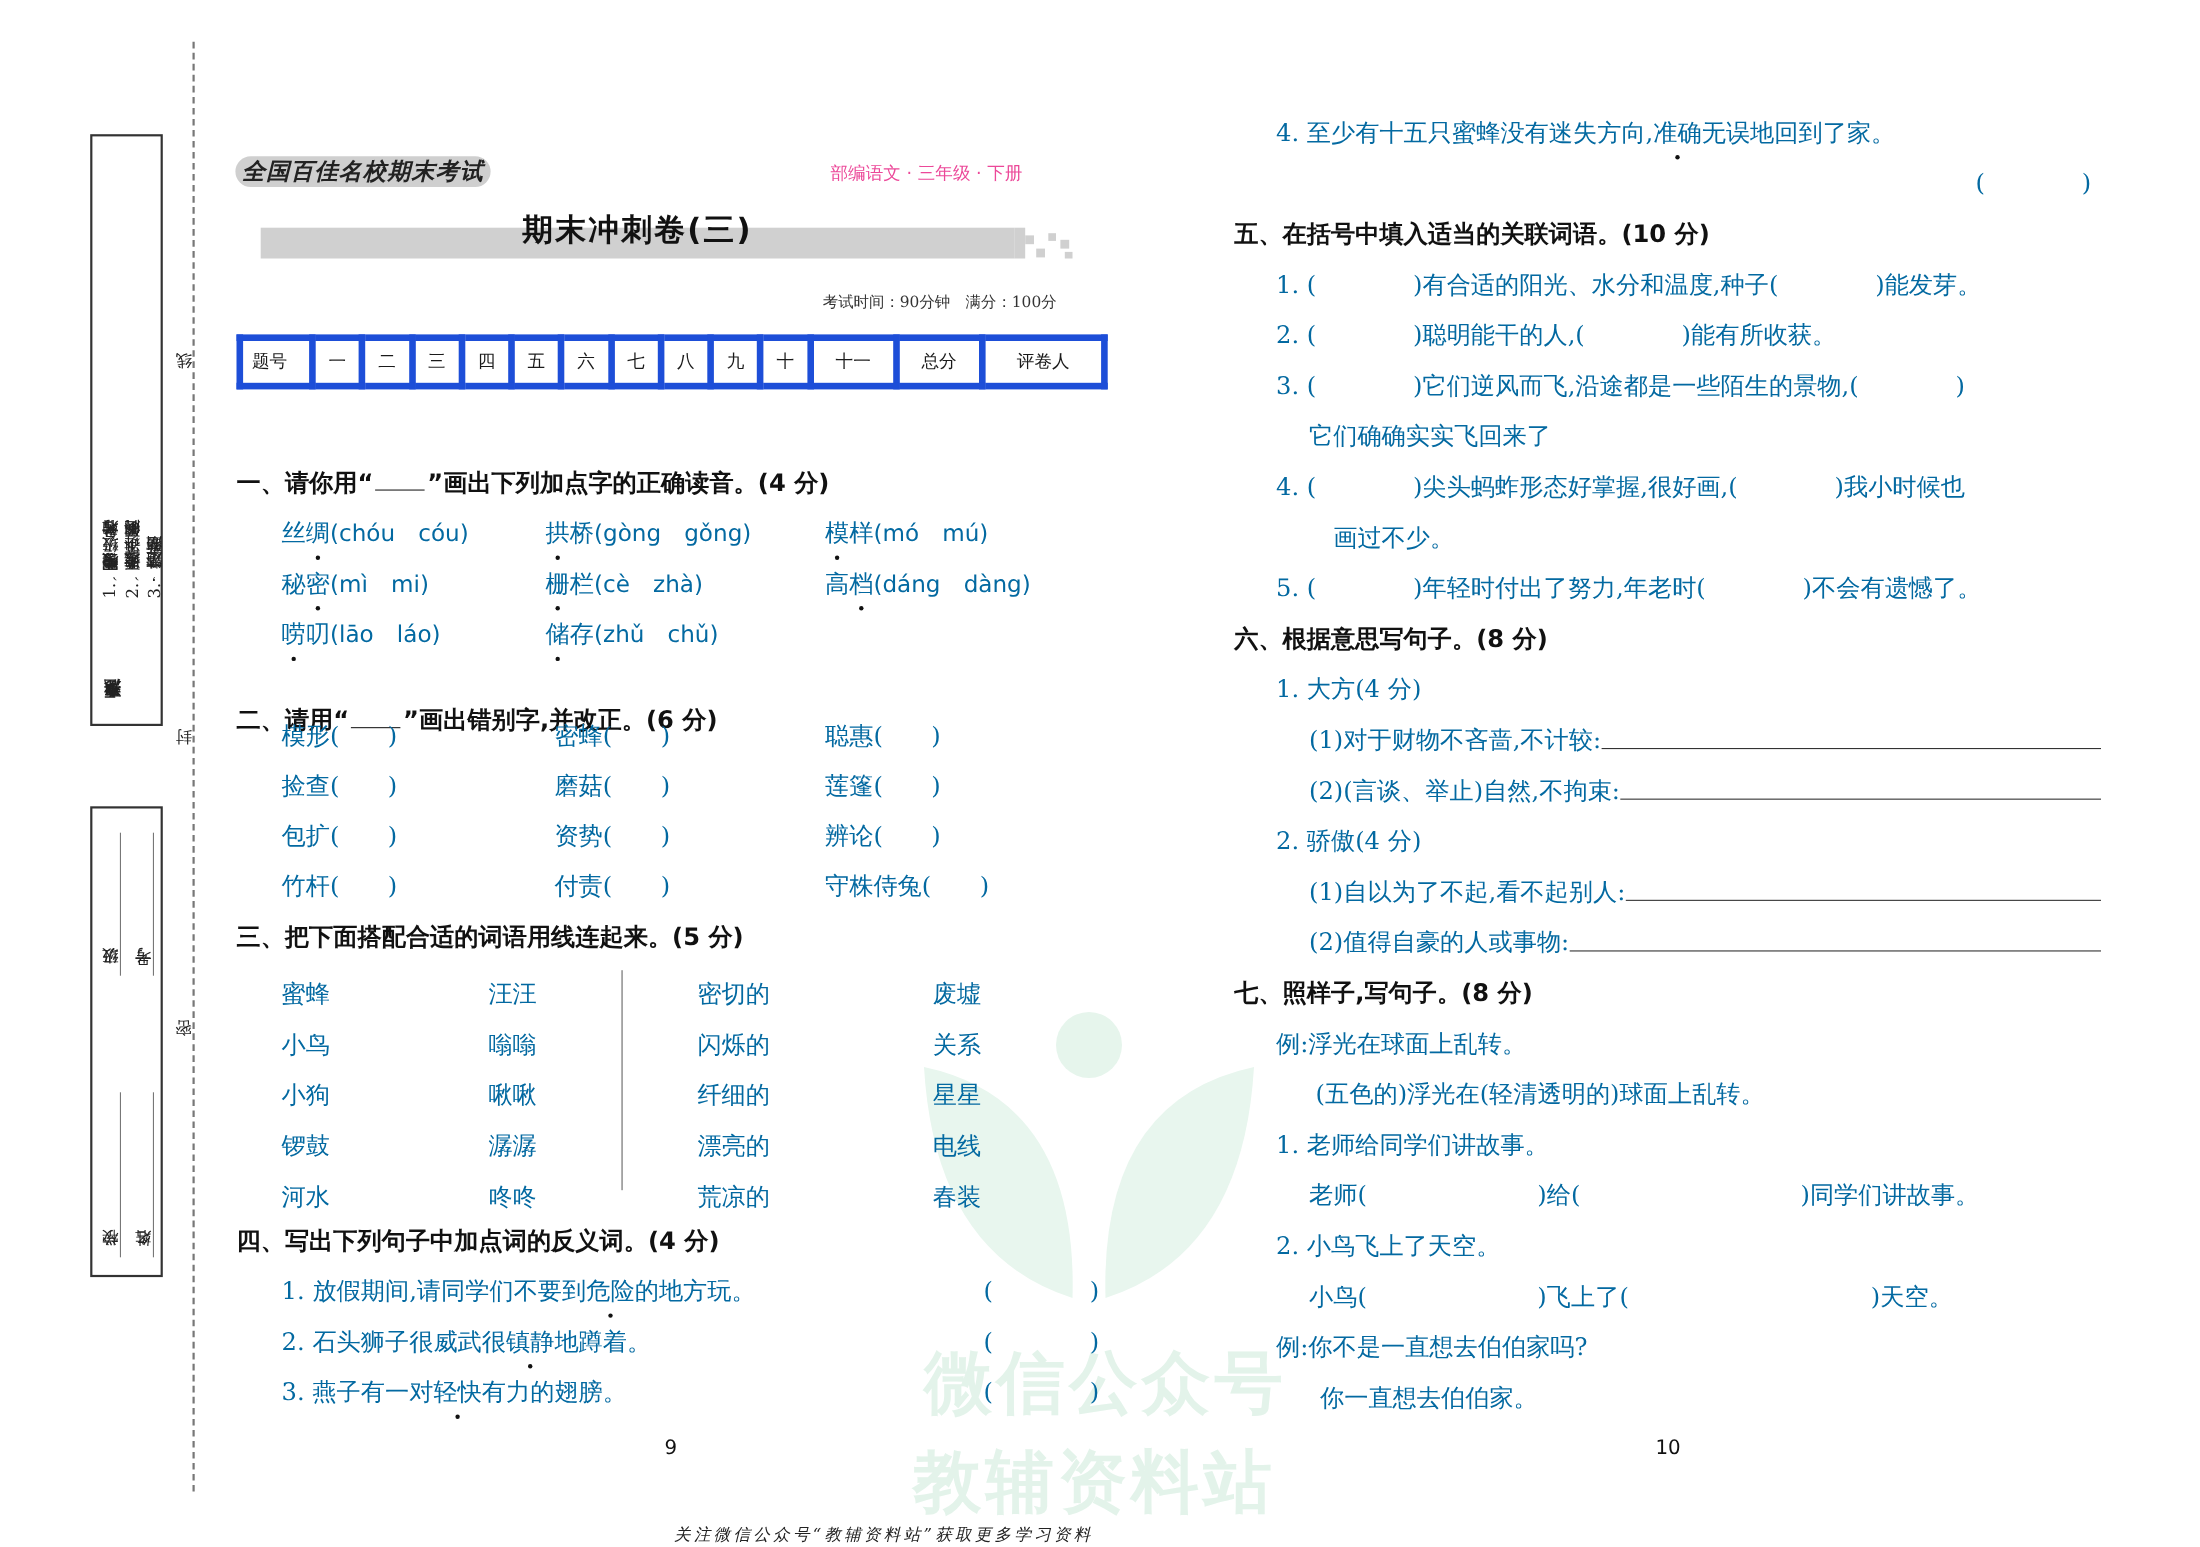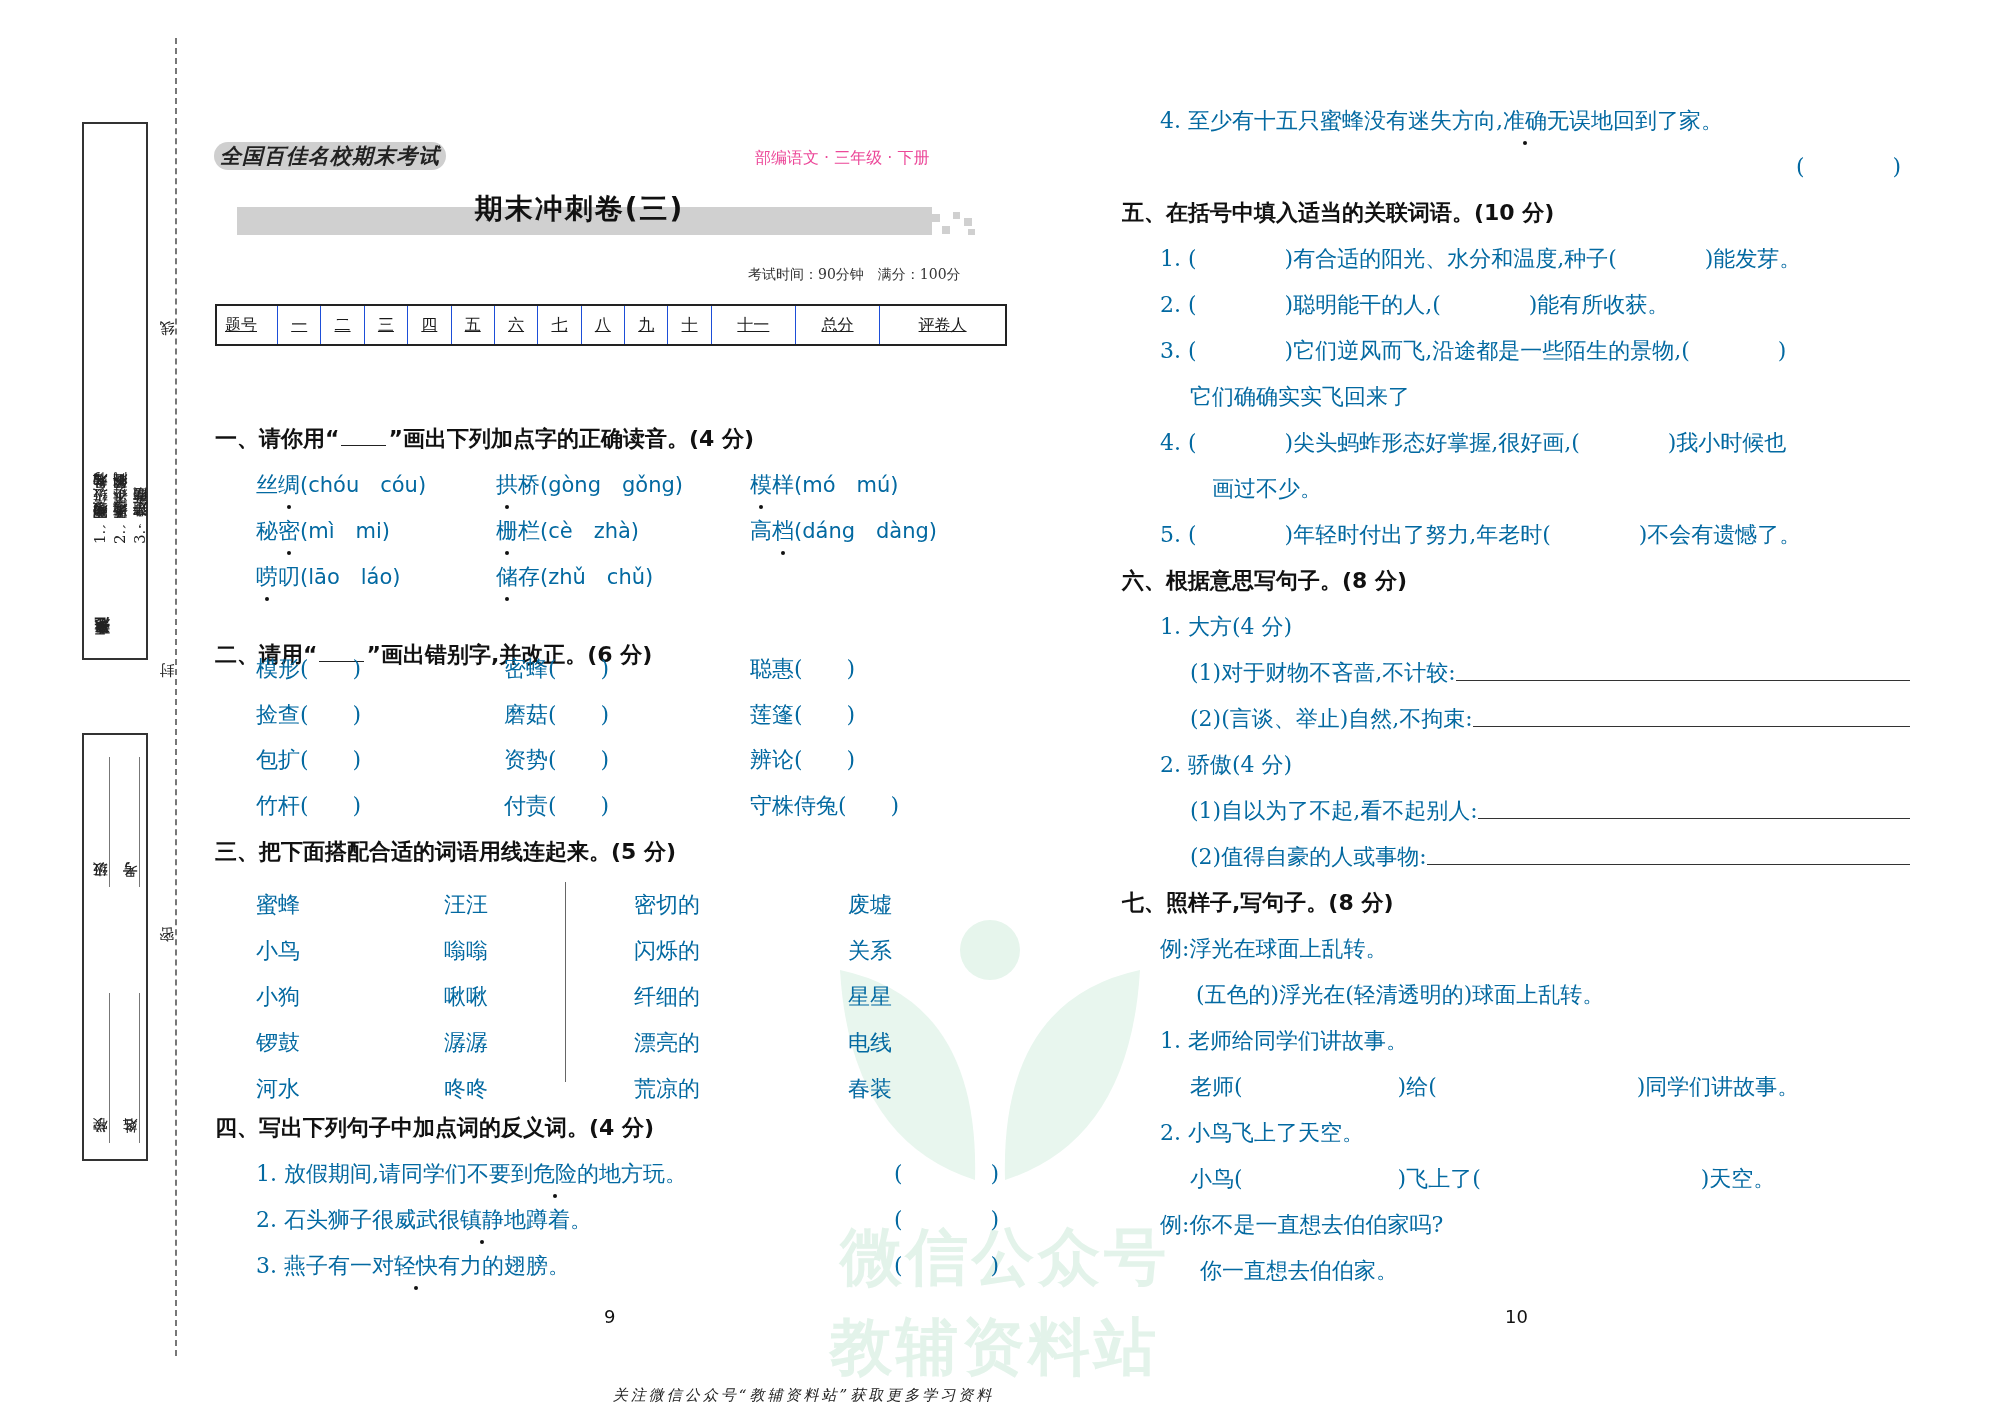--- a/index.html
+++ b/index.html
@@ -16,21 +16,21 @@
   .seal { position: absolute; left: 158px; font-size: 15px; color: #222; writing-mode: vertical-rl; transform: rotate(180deg); }
   
   .brand { left: 214px; top: 142px; height: 28px; padding: 0 6px; font-size: 21px; font-weight: bold; color: #222; letter-spacing: 1px;
     background: #cfcfcf; border-radius: 14px; line-height: 28px; font-family: "DejaVu Serif", serif; font-style: italic; }
   .edition { left: 755px; top: 148px; font-size: 16px; font-family: "DejaVu Sans", sans-serif; color: #ec4899; }
   .title-bar { left: 237px; top: 207px; width: 685px; height: 28px; background: #d0d0d0; }
   .pix { position: absolute; background: #d0d0d0; }
   .title { left: 237px; top: 190px; width: 685px; text-align: center; font-family: "DejaVu Sans", sans-serif; font-weight: bold; font-size: 28px; color: #111; letter-spacing: 2px; }
   .exam-info { left: 748px; top: 266px; font-size: 14px; color: #333; }
   table.score { position: absolute; left: 215px; top: 304px; width: 792px; border-collapse: collapse; font-family: "DejaVu Sans", sans-serif; font-size: 16px; }
-  table.score td { border: 1px solid #1d4ed8; height: 38px; text-align: center; padding: 0; text-decoration: underline; }
+  table.score td { border: 6px solid #1d4ed8; height: 38px; text-align: center; padding: 0; }
   table.score { border: 2px solid #222; }
   table.score td:first-child { width: 52px; text-align: left; padding-left: 8px; }
   
   .sec { position: absolute; font-family: "DejaVu Sans", sans-serif; font-weight: bold; font-size: 22px; color: #111; white-space: nowrap; }
   .line { position: absolute; font-size: 22px; white-space: nowrap; color: #0369a1; }
   .py { font-family: "DejaVu Sans", sans-serif; font-size: 21px; }
   .dot { position: relative; display: inline-block; }
   .dot::after { content: ""; position: absolute; left: 50%; bottom: -9px; width: 4px; height: 4px; margin-left: -2px; background: #111; border-radius: 50%; }
   .blank { display: inline-block; border-bottom: 1.5px solid #222; width: 45px; height: 18px; vertical-align: baseline; margin: 0 2px; }
   .answer-line { display: inline-block; border-bottom: 1.5px solid #333; vertical-align: baseline; height: 22px; }

